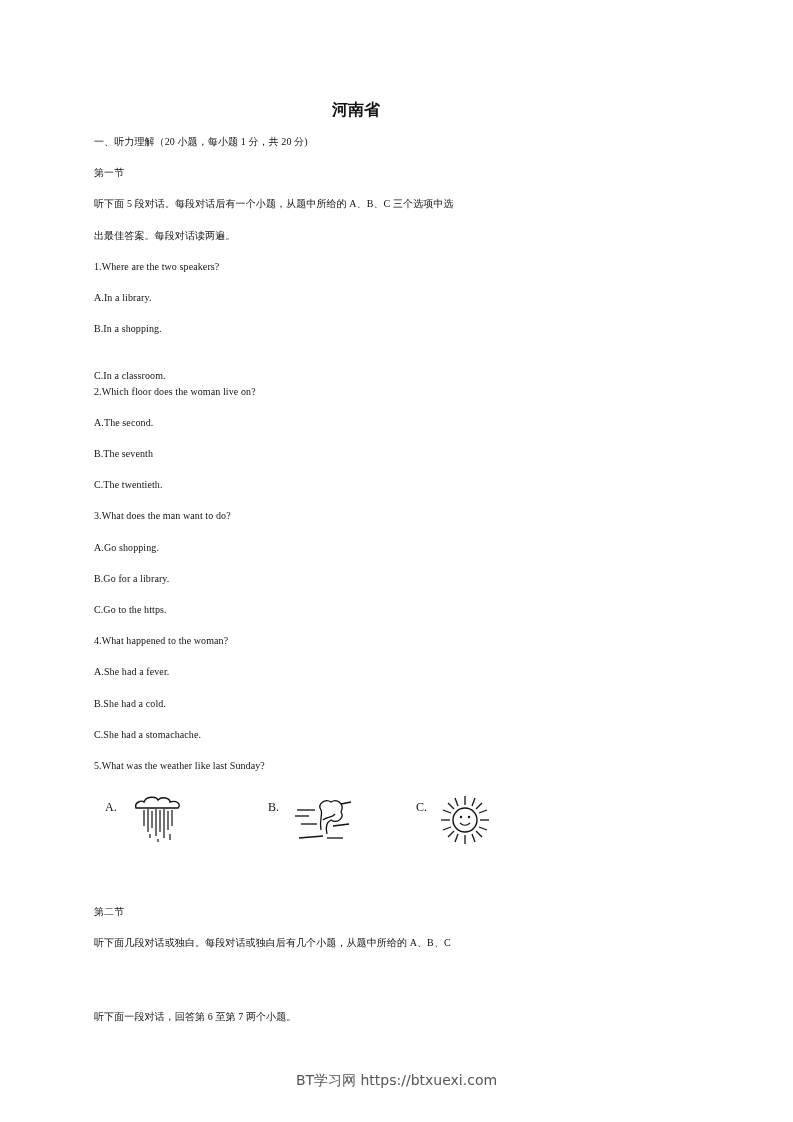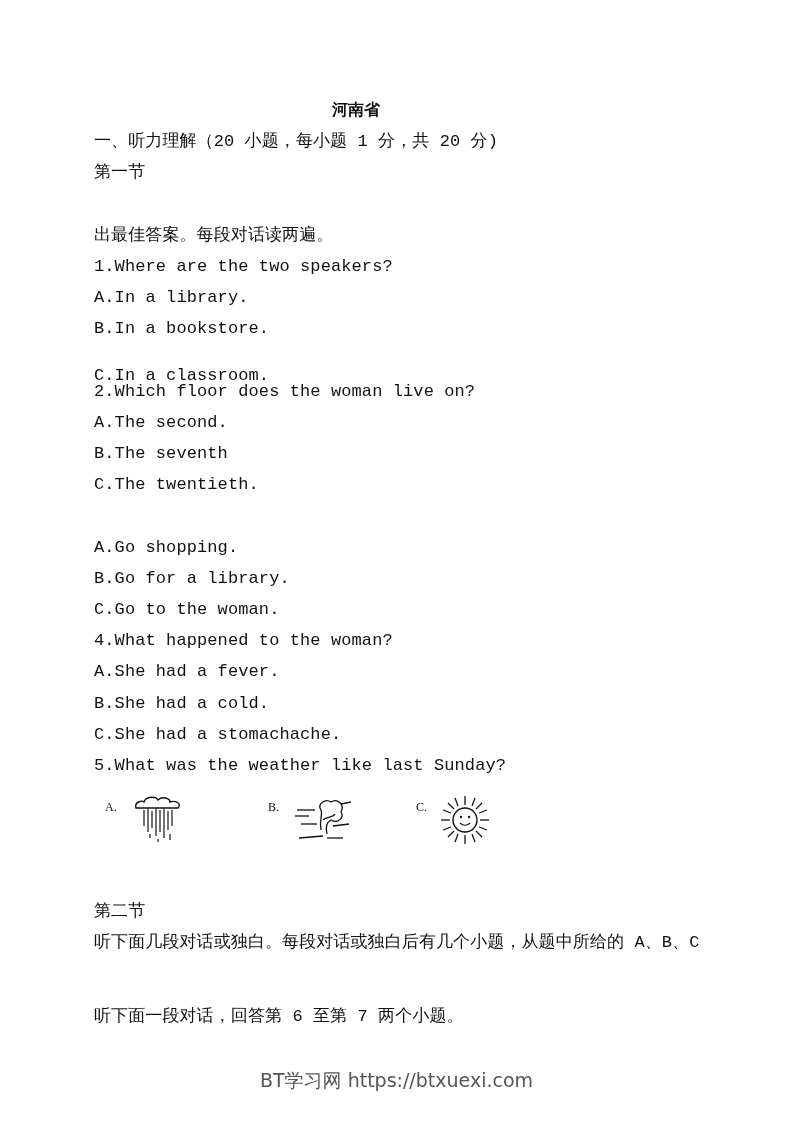--- a/index.html
+++ b/index.html
@@ -31,25 +31,24 @@
       text-align: center;
       font-weight: bold;
       font-size: 16px;
       line-height: 22px;
       padding-left: 0;
     }
     .title span { position: relative; left: 0; }
     .line {
       position: absolute;
       left: 94px;
-      font-size: 17px;
+      font-size: 10px;
       line-height: 20px;
       white-space: nowrap;
       letter-spacing: 0.1px;
-      font-family: Liberation Mono, monospace;
     }
     .weather-row {
       position: absolute;
       left: 105px;
       top: 792px;
       width: 420px;
       height: 60px;
     }
     .opt {
       position: absolute;
@@ -67,52 +66,54 @@
       position: absolute;
       top: 0;
     }
     .footer {
       position: absolute;
       top: 1070px;
       left: 0;
       width: 793px;
       text-align: center;
       font-family: "DejaVu Sans", "Liberation Sans", sans-serif;
-      font-size: 19px;
+      font-size: 14px;
       line-height: 20px;
       color: #555555;
     }
   </style>
 </head>
 <body>
 
 <div class="page">
 
   <div class="title">
     <span>河南省</span>
   </div>
 
   <div class="line" style="top:132px;">一、听力理解（20 小题，每小题 1 分，共 20 分)</div>
 
   <div class="line" style="top:163px;text-align:right;">第一节</div>
+  <div class="line" style="top:194px;">听下面 5 段对话。每段对话后有一个小题，从题中所给的 A、B、C 三个选项中选</div>
   <div class="line" style="top:226px;">出最佳答案。每段对话读两遍。</div>
 
   <div class="line" style="top:257px;">1.Where are the two speakers?</div>
   <div class="line" style="top:288px;">A.In a library.</div>
-  <div class="line" style="top:319px;">B.In a bookstore.</div>
+  <div class="line" style="top:319px;">B.In a shopping.</div>
   <div class="line" style="top:366px;">C.In a classroom.</div>
 
   <div class="line" style="top:382px;">2.Which floor does the woman live on?</div>
   <div class="line" style="top:413px;">A.The second.</div>
   <div class="line" style="top:444px;">B.The seventh</div>
   <div class="line" style="top:475px;">C.The twentieth.</div>
 
+  <div class="line" style="top:506px;">3.What does the man want to do?</div>
   <div class="line" style="top:538px;">A.Go shopping.</div>
   <div class="line" style="top:569px;">B.Go for a library.</div>
-  <div class="line" style="top:600px;">C.Go to the woman.</div>
+  <div class="line" style="top:600px;">C.Go to the https.</div>
 
   <div class="line" style="top:631px;">4.What happened to the woman?</div>
   <div class="line" style="top:662px;">A.She had a fever.</div>
   <div class="line" style="top:694px;">B.She had a cold.</div>
   <div class="line" style="top:725px;">C.She had a stomachache.</div>
 
   <div class="line" style="top:756px;">5.What was the weather like last Sunday?</div>
 
   <div class="weather-row">
 

